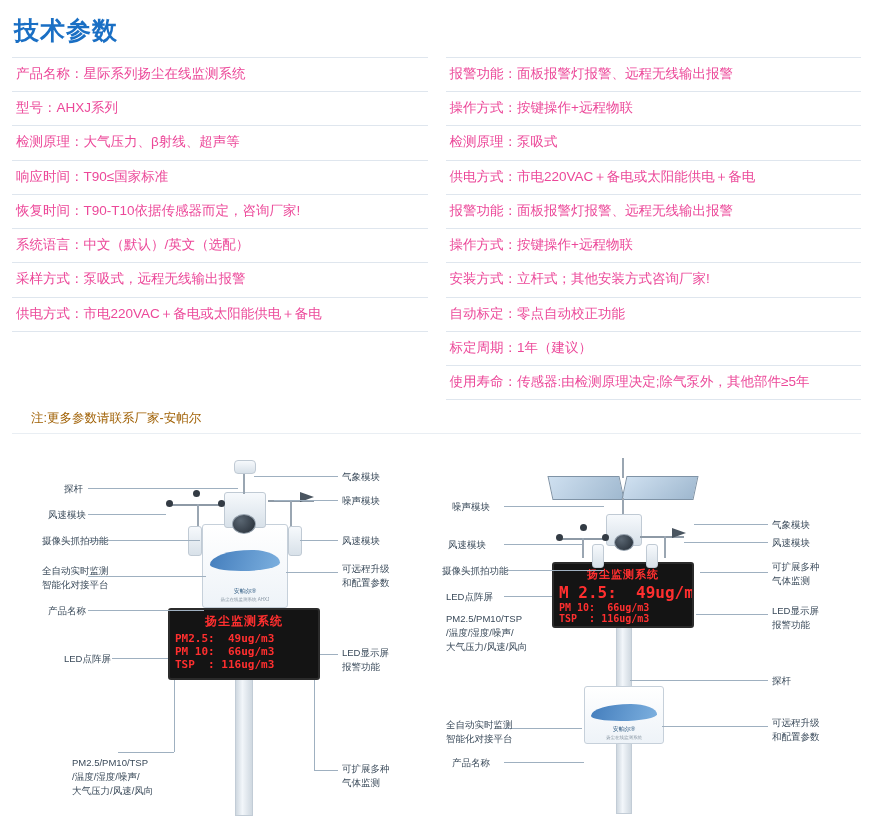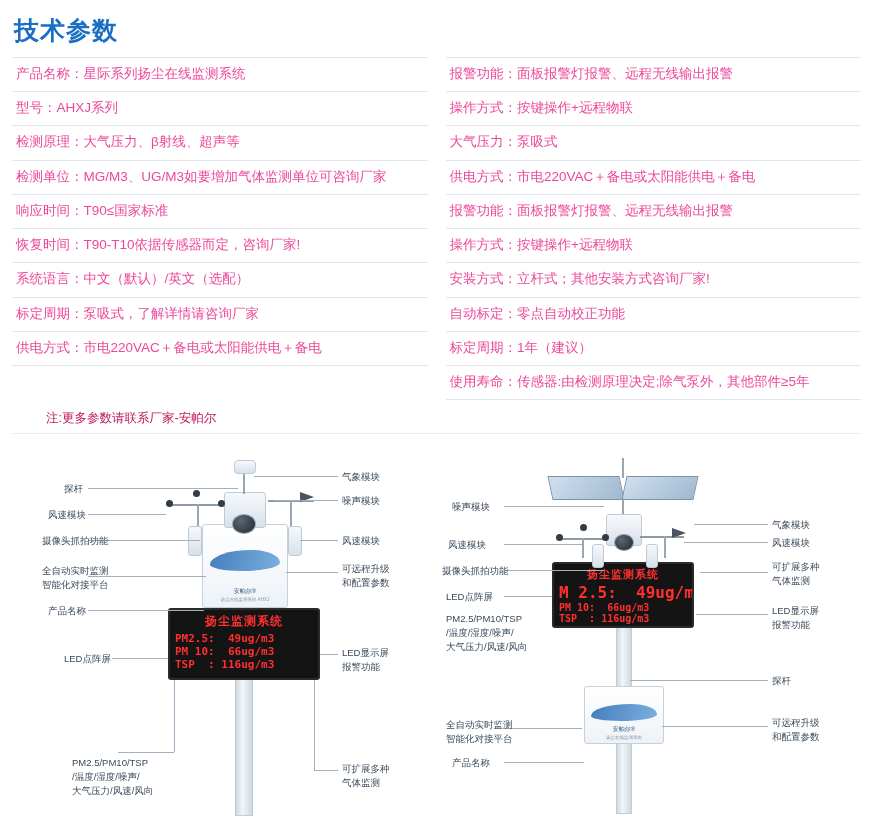--- a/index.html
+++ b/index.html
@@ -50,22 +50,22 @@
   }
   table.spec td {
     padding: 7px 6px 8px 4px;
     line-height: 1.35;
     color: #ec4899;
     white-space: nowrap;
     overflow: hidden;
   }
   .note {
     font-size: 12.5px;
-    color: #be185d;
-    margin: 10px 0 0 34px;
+    color: #a16207;
+    margin: 10px 0 0 19px;
   }
   .detail-area {
     position: relative;
     margin-top: 6px;
     height: 410px;
     border-top: 1px solid #e9eef3;
     padding-top: 8px;
   }
   .diagram {
     position: absolute;
@@ -212,51 +212,48 @@
           <tr>
               <td>产品名称：星际系列扬尘在线监测系统</td>
             </tr>
           <tr>
               <td>型号：AHXJ系列</td>
             </tr>
           <tr>
               <td>检测原理：大气压力、β射线、超声等</td>
             </tr>
           <tr>
-              <td>检测单位：MG/M3、UG/M3如要增加气体监测单位可咨询厂家</td>
-            </tr>
-          <tr>
               <td>响应时间：T90≤国家标准</td>
             </tr>
           <tr>
               <td>恢复时间：T90-T10依据传感器而定，咨询厂家!</td>
             </tr>
           <tr>
               <td>系统语言：中文（默认）/英文（选配）</td>
             </tr>
           <tr>
-              <td>标定周期：泵吸式，了解详情请咨询厂家</td>
+              <td>采样方式：泵吸式，远程无线输出报警</td>
             </tr>
           <tr>
               <td>供电方式：市电220VAC＋备电或太阳能供电＋备电</td>
             </tr>
         </tbody>
       </table>
     </div>
     <div class="spec-col">
       <table class="spec">
         <tbody>
           <tr>
               <td>报警功能：面板报警灯报警、远程无线输出报警</td>
             </tr>
           <tr>
               <td>操作方式：按键操作+远程物联</td>
             </tr>
           <tr>
-              <td>大气压力：泵吸式</td>
+              <td>检测原理：泵吸式</td>
             </tr>
           <tr>
               <td>供电方式：市电220VAC＋备电或太阳能供电＋备电</td>
             </tr>
           <tr>
               <td>报警功能：面板报警灯报警、远程无线输出报警</td>
             </tr>
           <tr>
               <td>操作方式：按键操作+远程物联</td>
             </tr>

